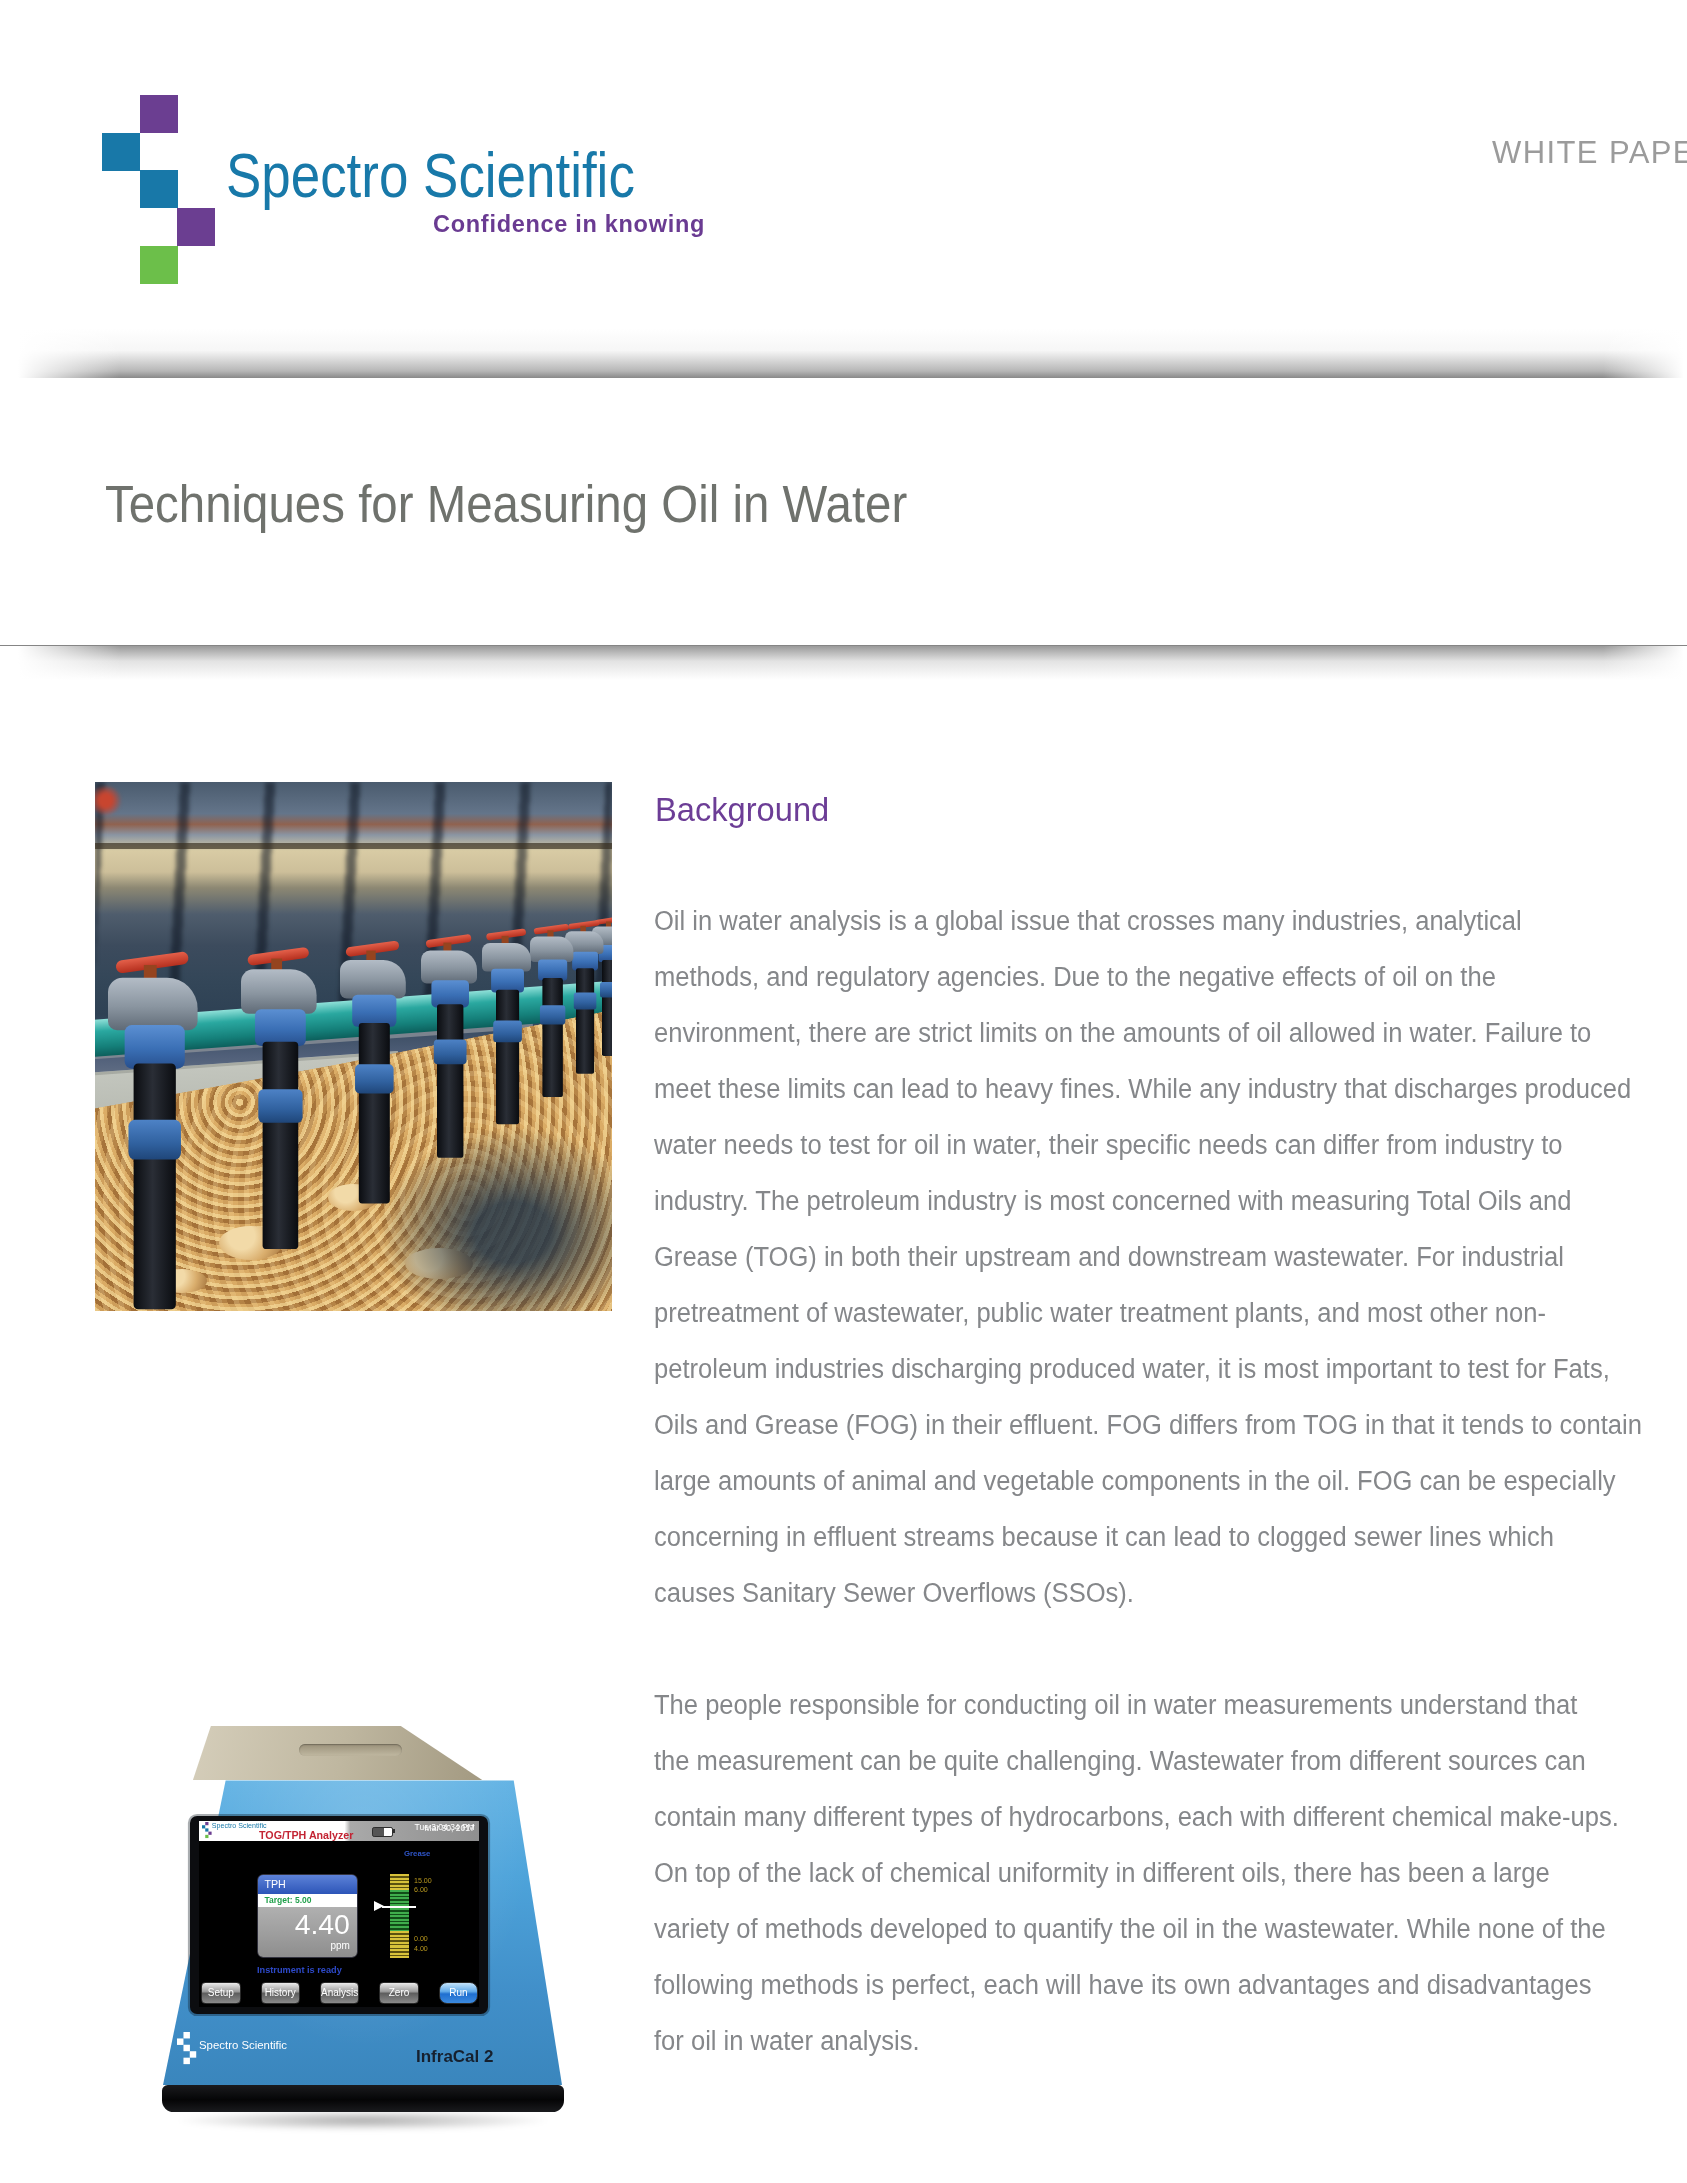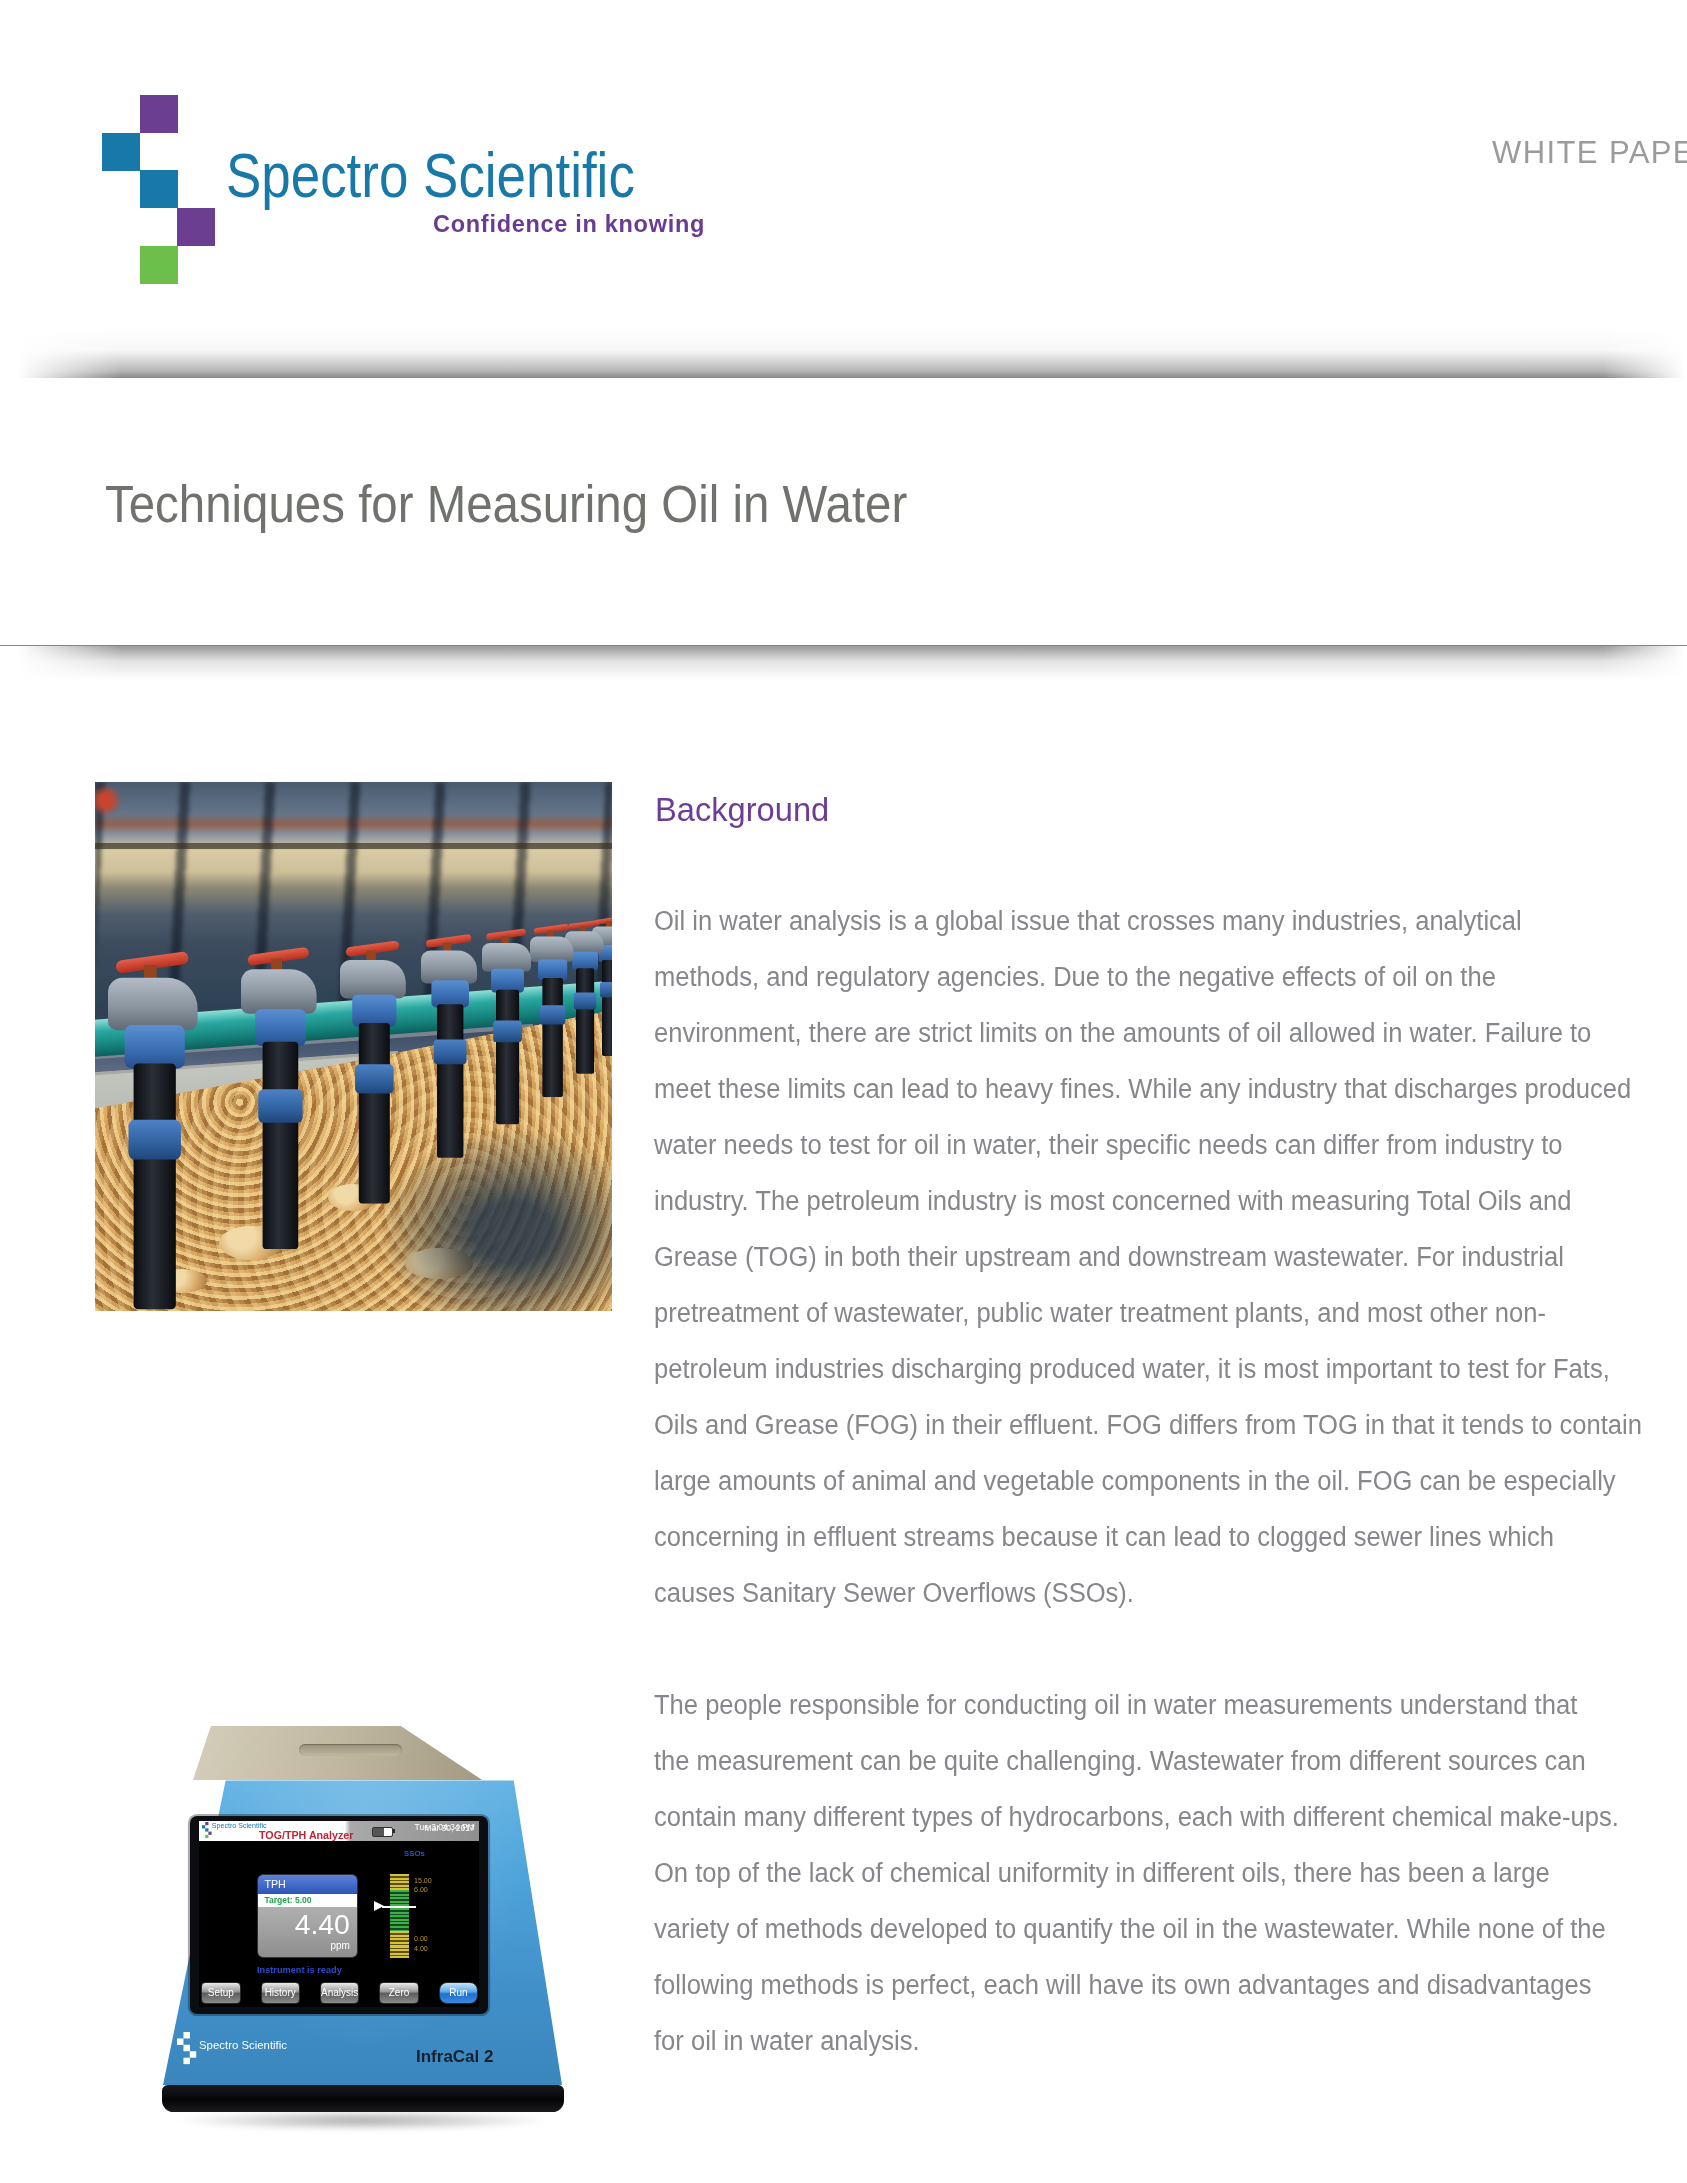--- a/index.html
+++ b/index.html
@@ -294,21 +294,21 @@
           <span class="sq3"></span>
           <span class="sq4"></span>
           <span class="sq5"></span>
       </div>
       <div class="scr-brand nowrap">Spectro Scientific</div>
       <div class="scr-app nowrap">TOG/TPH Analyzer</div>
       <div class="batt"></div>
       <div class="scr-time nowrap">Tue 3:04:34 PM</div>
       <div class="scr-date nowrap">Mar 30, 2017</div>
     </div>
-    <div class="scr-user nowrap">SSOs</div>
+    <div class="scr-user nowrap">Grease</div>
     <div class="scr-card">
       <div class="card-head nowrap">TPH</div>
       <div class="card-target nowrap">Target: 5.00</div>
       <div class="card-value">
         <span class="val-num">4.40</span>
         <span class="val-unit">ppm</span>
       </div>
     </div>
     <div class="gauge">
       <div class="gz gz-y" style="height:15.6px;"></div>

